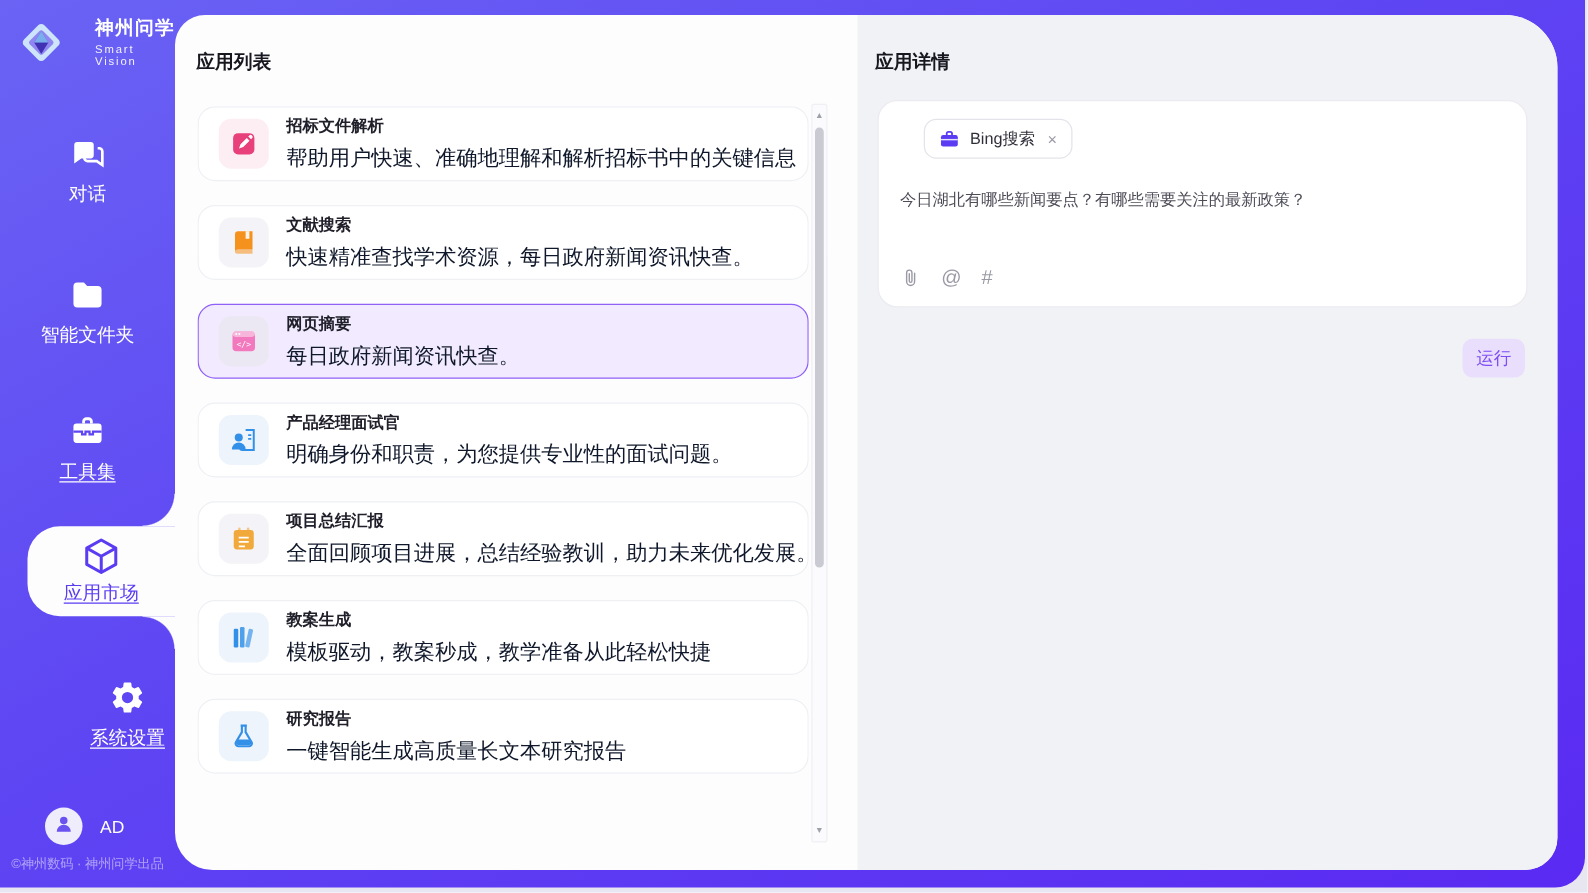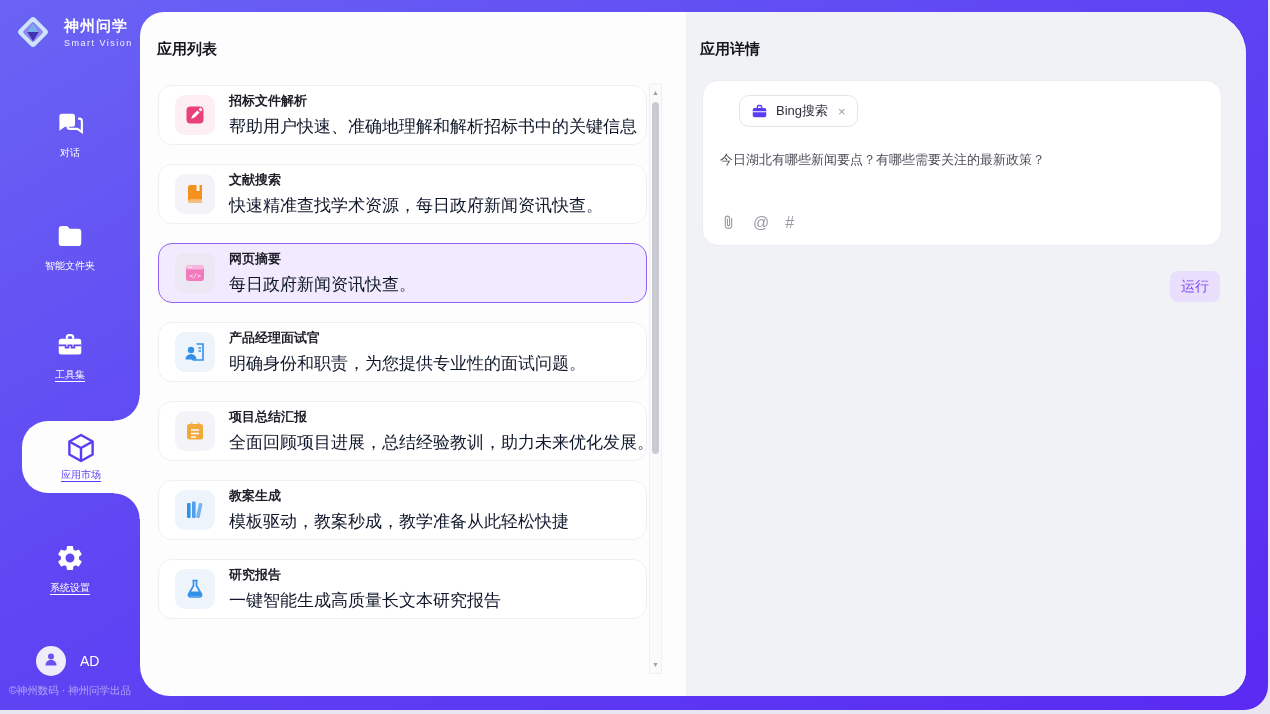--- a/index.html
+++ b/index.html
@@ -9,36 +9,36 @@
     font-family:"Liberation Sans","DejaVu Sans",sans-serif;
     -webkit-font-smoothing:antialiased;
   }
   .app-frame{
     position:absolute;left:0;top:0;right:2px;bottom:4px;
     background:linear-gradient(150deg,#6a63f4 0%,#5e45f3 45%,#5a2af2 100%);
     border-radius:0 0 24px 0;
   }
   
   .sidebar{position:absolute;left:0;top:0;width:140px;bottom:0;}
-  .brand{position:absolute;left:14px;top:13px;display:flex;align-items:center;gap:12px;}
+  .brand{position:absolute;left:14px;top:13px;display:flex;align-items:center;gap:24px;}
   .brand-logo{width:38px;height:38px;display:block;}
   .brand-name{color:#fff;font-size:15px;font-weight:700;letter-spacing:1px;}
   .brand-sub{color:rgba(255,255,255,.92);font-size:9px;letter-spacing:1.5px;margin-top:2px;}
   .side-nav{position:absolute;inset:0;}
   .nav-item{
     position:absolute;left:0;width:140px;display:flex;flex-direction:column;
     align-items:center;gap:8px;color:#fff;cursor:pointer;
   }
   .nav-item:nth-child(1){top:108px;}
   .nav-item:nth-child(2){top:221px;}
   .nav-item:nth-child(3){top:330px;}
   .nav-item:nth-child(4){top:421px;}
-  .nav-item:nth-child(5){top:543px;}
+  .nav-item:nth-child(5){top:543px;margin-left:32px;}
   .nav-icon{height:30px;display:flex;align-items:center;justify-content:center;}
-  .nav-label{font-size:10px;text-align:right;}
+  .nav-label{font-size:15px;text-align:right;}
   .nav-item.underline .nav-label{text-decoration:underline;text-underline-offset:3px;}
   .nav-item.active{
     left:22px;width:118px;height:72px;background:#fdfdfe;
     border-radius:26px 0 0 26px;color:#5b3cf2;justify-content:center;gap:5px;
   }
   .nav-item.active .nav-label{color:#5b3cf2;}
   .nav-item.active::before{
     content:"";position:absolute;right:0;top:-26px;width:26px;height:26px;
     background:radial-gradient(circle 26px at 0 0,transparent 25px,#fdfdfe 26px);
   }

